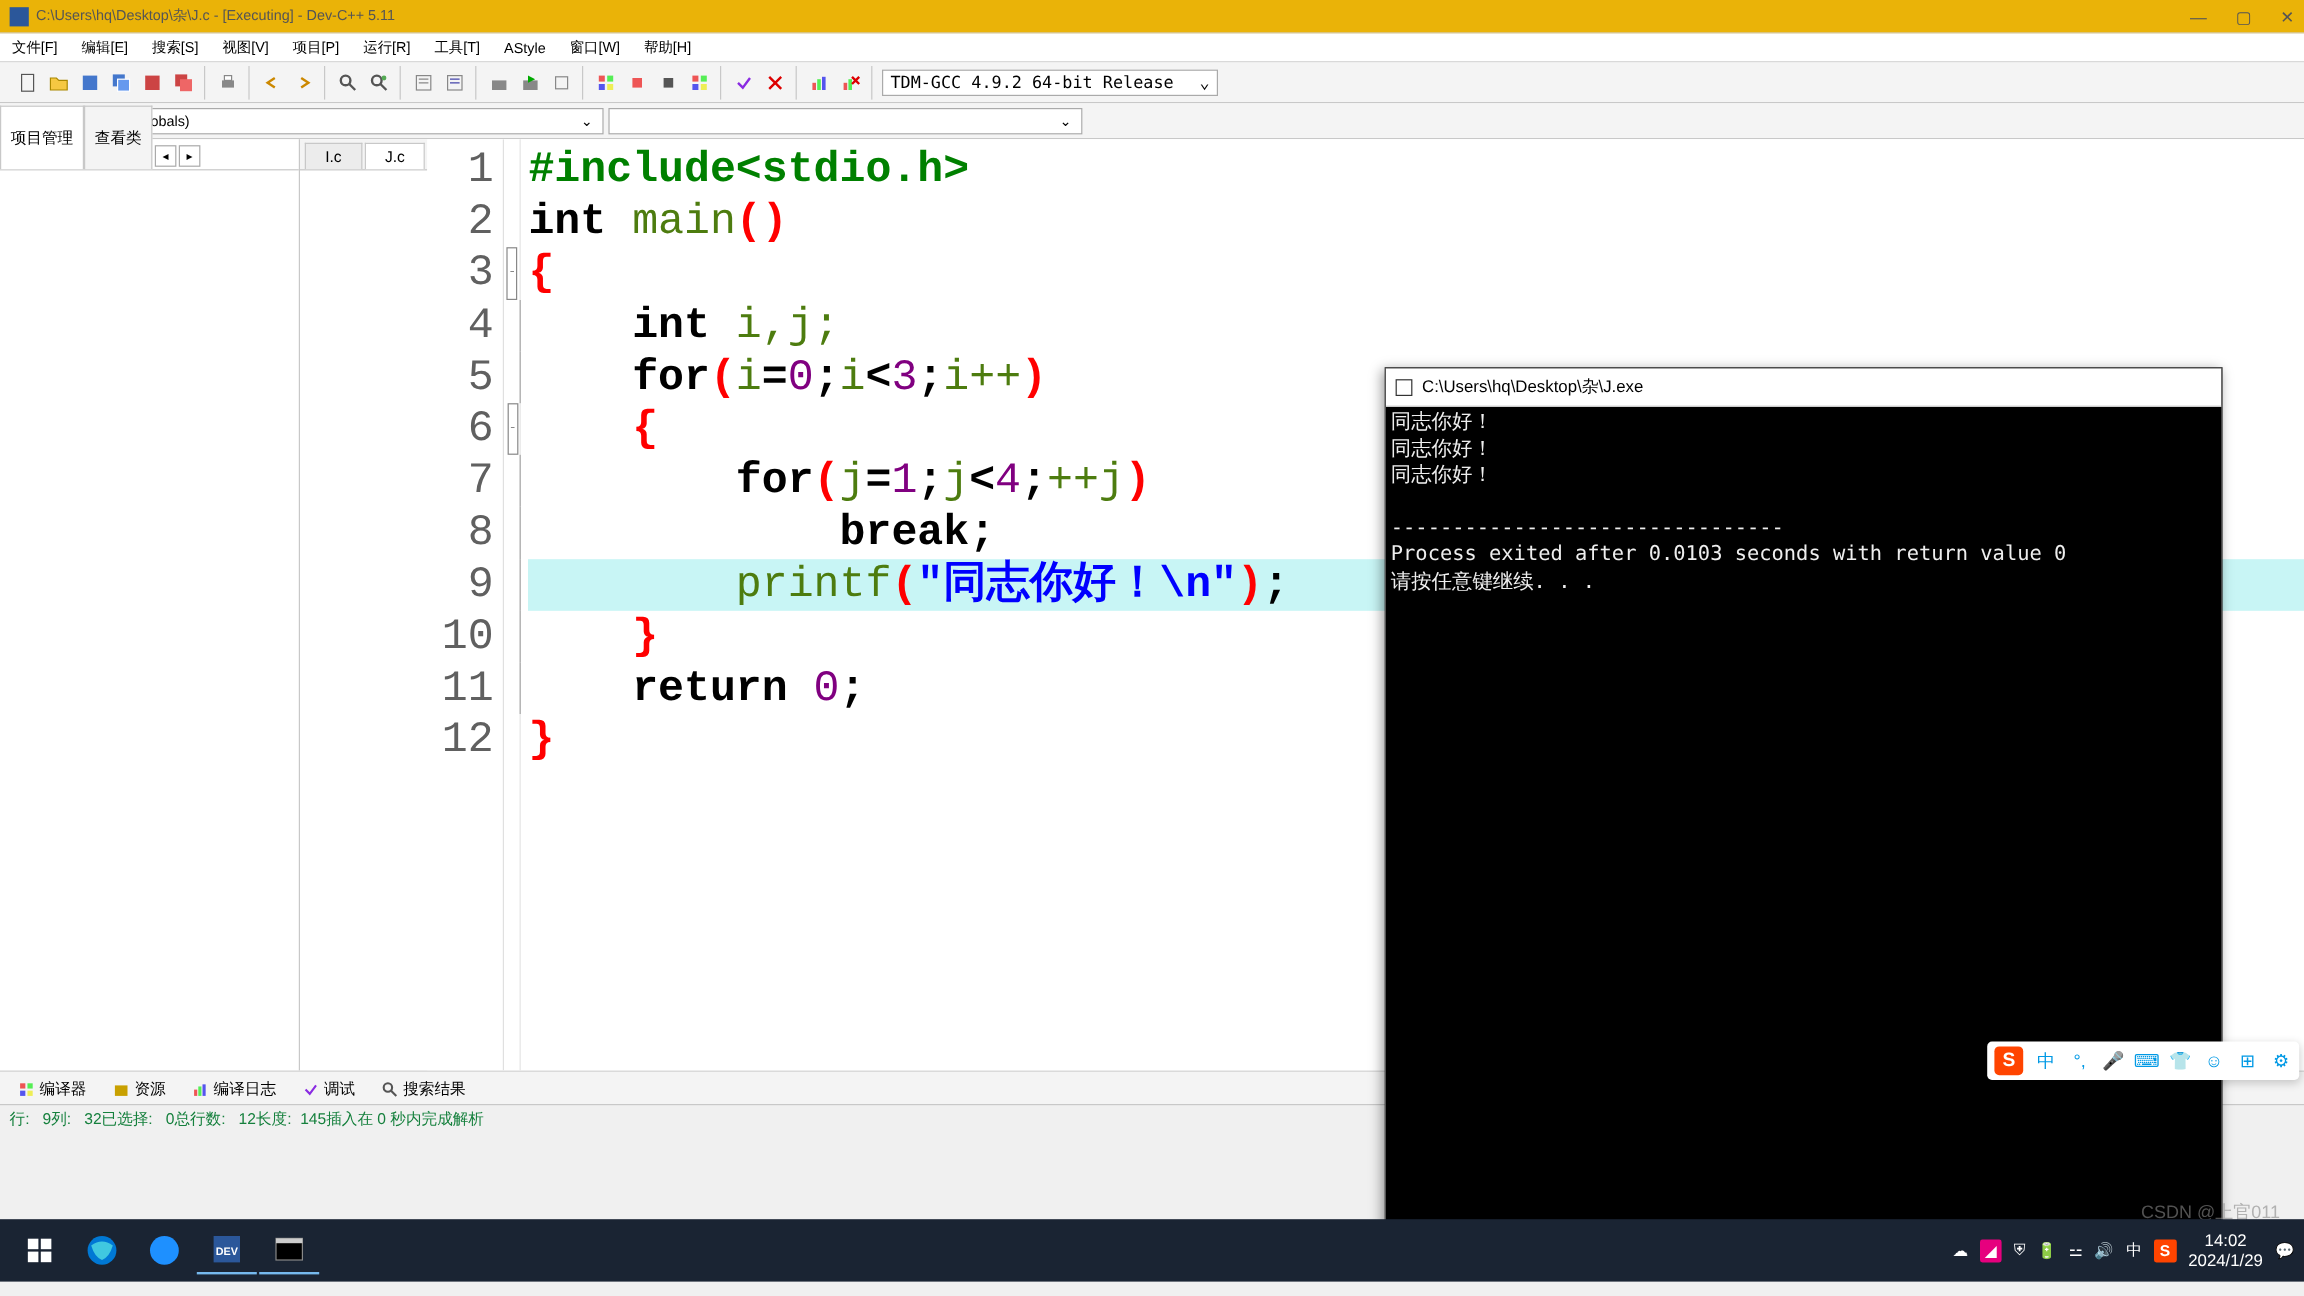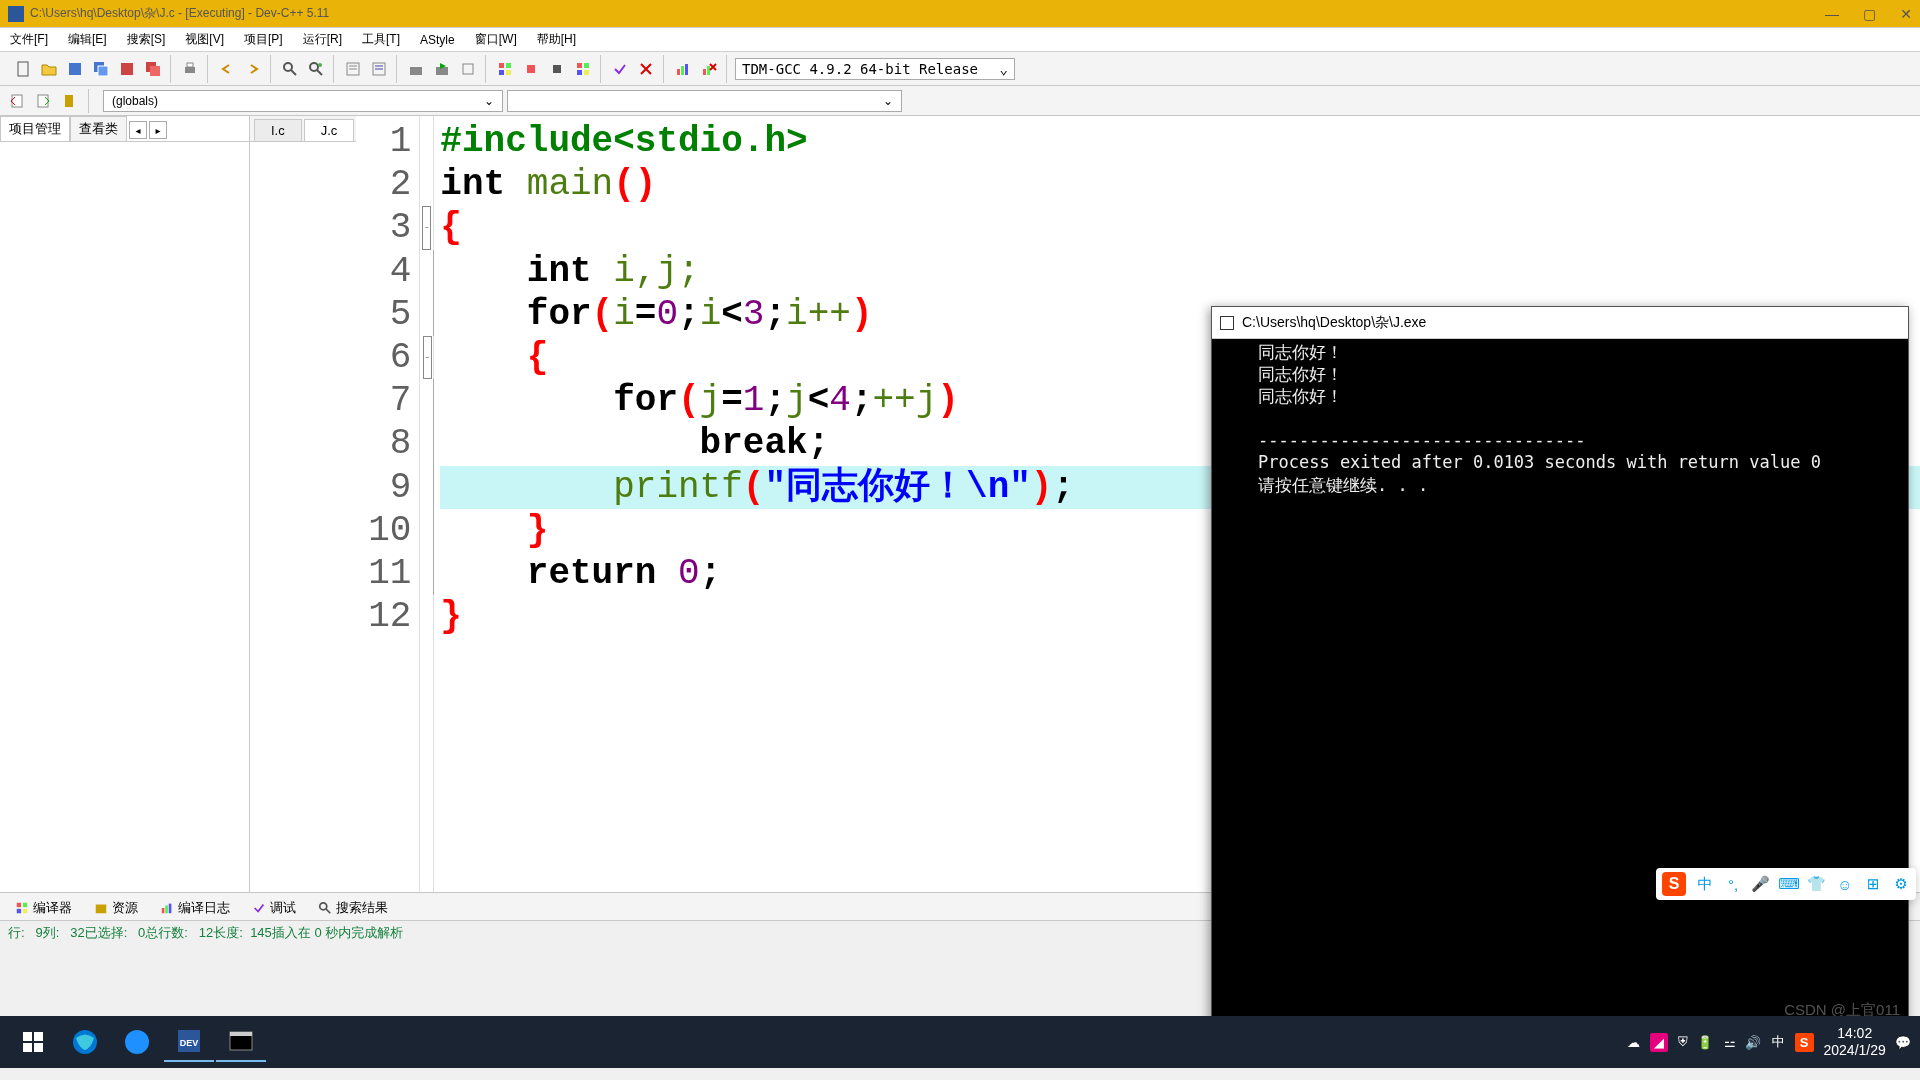--- a/index.html
+++ b/index.html
@@ -16,21 +16,21 @@
 .tb-btn { width: 22px; height: 22px; display: flex; align-items: center; justify-content: center; border: 1px solid transparent; }
 .tb-btn svg { width: 16px; height: 16px; }
 .compiler-select { margin-left: 6px; border: 1px solid #aaa; background: #fff; padding: 2px 6px; font-family: monospace; font-size: 14px; width: 280px; display:flex; justify-content: space-between; align-items:center; }
 .toolbar2 { display: flex; height: 30px; background: #f4f4f4; border-bottom: 1px solid #c8c8c8; align-items: center; padding: 0 6px; gap: 4px; }
 .combo { border: 1px solid #aaa; background: #fff; height: 22px; display: flex; align-items: center; padding: 0 8px; justify-content: space-between; }
 .combo.globals { width: 400px; margin-left: 6px; }
 .combo.empty { width: 395px; }
 .main-split { display: flex; height: 776px; }
 .left-panel { width: 250px; background: #fff; border-right: 1px solid #c8c8c8; display: flex; flex-direction: column; }
 .panel-tabs { display: flex; border-bottom: 1px solid #c8c8c8; height: 26px; align-items: flex-end; }
-.panel-tab { padding: 3px 8px; border: 1px solid #c8c8c8; border-bottom: none; background: #f4f4f4; font-size: 13px; }
+.panel-tab { padding: 17px 8px; border: 1px solid #c8c8c8; border-bottom: none; background: #f4f4f4; font-size: 13px; }
 .panel-tab.active { background: #fff; }
 .nav-btns { display: flex; gap: 2px; padding: 2px; }
 .nav-btn { width: 18px; height: 18px; border: 1px solid #aaa; display:flex; align-items:center; justify-content:center; font-size:10px; }
 .editor-area { flex: 1; background: #fff; display: flex; flex-direction: row; position: relative; }
 .file-tabs { display: flex; height: 26px; border-bottom: 1px solid #c8c8c8; align-items: flex-end; padding-left: 4px; background: #f4f4f4;}
 .file-tab { padding: 3px 16px; border: 1px solid #c8c8c8; border-bottom: none; background: #ececec; font-size: 13px; margin-right: 2px;}
 .file-tab.active { background: #fff; }
 .code-editor { flex: 1; display: flex; font-family: Consolas, "Courier New", monospace; font-size: 36px; line-height: 1.2; overflow: hidden; }
 .gutter { width: 64px; text-align: right; color: #606060; padding: 4px 8px 0 0; background: #fff; border-right: 1px solid #e0e0e0; user-select:none;}
 .gutter div { height: 43.2px; }
@@ -51,24 +51,24 @@
 .ident { color: #4d7c0f; }
 .bottom-tabs { display: flex; height: 28px; background: #f4f4f4; border-top: 1px solid #c8c8c8; align-items: flex-end; padding: 0 6px; gap: 4px; }
 .btab { display: flex; align-items: center; gap: 4px; padding: 2px 8px; border: 1px solid transparent; font-size: 13px;}
 .btab svg { width:14px; height:14px; }
 .statusbar { display: flex; height: 24px; background: #f0f0f0; border-top: 1px solid #c8c8c8; align-items: center; padding: 0 8px; font-size: 13px; color: #15803d; }
 .statusbar div { white-space: nowrap; }
 .taskbar { position: absolute; bottom: 12px; left: 0; right: 0; height: 52px; background: #1a2433; display: flex; align-items: center; padding: 0 8px; color: #fff; }
 .task-item { width: 50px; height: 40px; display: flex; align-items: center; justify-content: center; margin-right:2px; }
 .tray { margin-left: auto; display: flex; align-items: center; gap: 10px; font-size: 13px; }
 .clock { text-align: center; line-height: 1.2; font-size: 14px; }
-.console-win { position: absolute; top: 306px; left: 1211px; width: 698px; height: 720px; background: #000; border: 1px solid #555; box-shadow: -2px 2px 10px rgba(0,0,0,.4); }
+.console-win { position: absolute; top: 306px; left: 1154px; width: 698px; height: 720px; background: #000; border: 1px solid #555; box-shadow: -2px 2px 10px rgba(0,0,0,.4); }
 .console-title { height: 32px; background: #fff; color: #000; display: flex; align-items: center; padding: 0 8px; font-size: 14px; border-bottom: 1px solid #ccc;}
 .console-title .cicon { width:14px; height:14px; border:1px solid #333; margin-right:8px; }
-.console-body { padding: 2px 4px; font-family: "NSimSun", Consolas, monospace; font-size: 17px; color: #eee; line-height: 1.3; white-space: pre; margin-left: 42px; }
+.console-body { padding: 2px 4px; font-family: "NSimSun", Consolas, monospace; font-size: 17px; color: #eee; line-height: 1.3; white-space: pre; }
 .ime-bar { position: absolute; right: 4px; top: 868px; background: #fff; border-radius: 4px; box-shadow: 0 2px 8px rgba(0,0,0,.2); display:flex; align-items:center; padding:4px 6px; gap:10px; }
 .ime-logo { width:24px; height:24px; background:#ff4400; border-radius:4px; color:#fff; font-weight:bold; display:flex;align-items:center;justify-content:center; font-size:16px;}
 .ime-icon { width:18px; height:18px; display:flex; align-items:center; justify-content:center; color:#0099e5; font-size:15px; }
 .watermark { position:absolute; right:20px; bottom:60px; color:#888; font-size:15px; opacity:.6;}
 </style>
 </head>
 <body>
 
 <div class="window-chrome">
   <div class="app-icon"></div>

